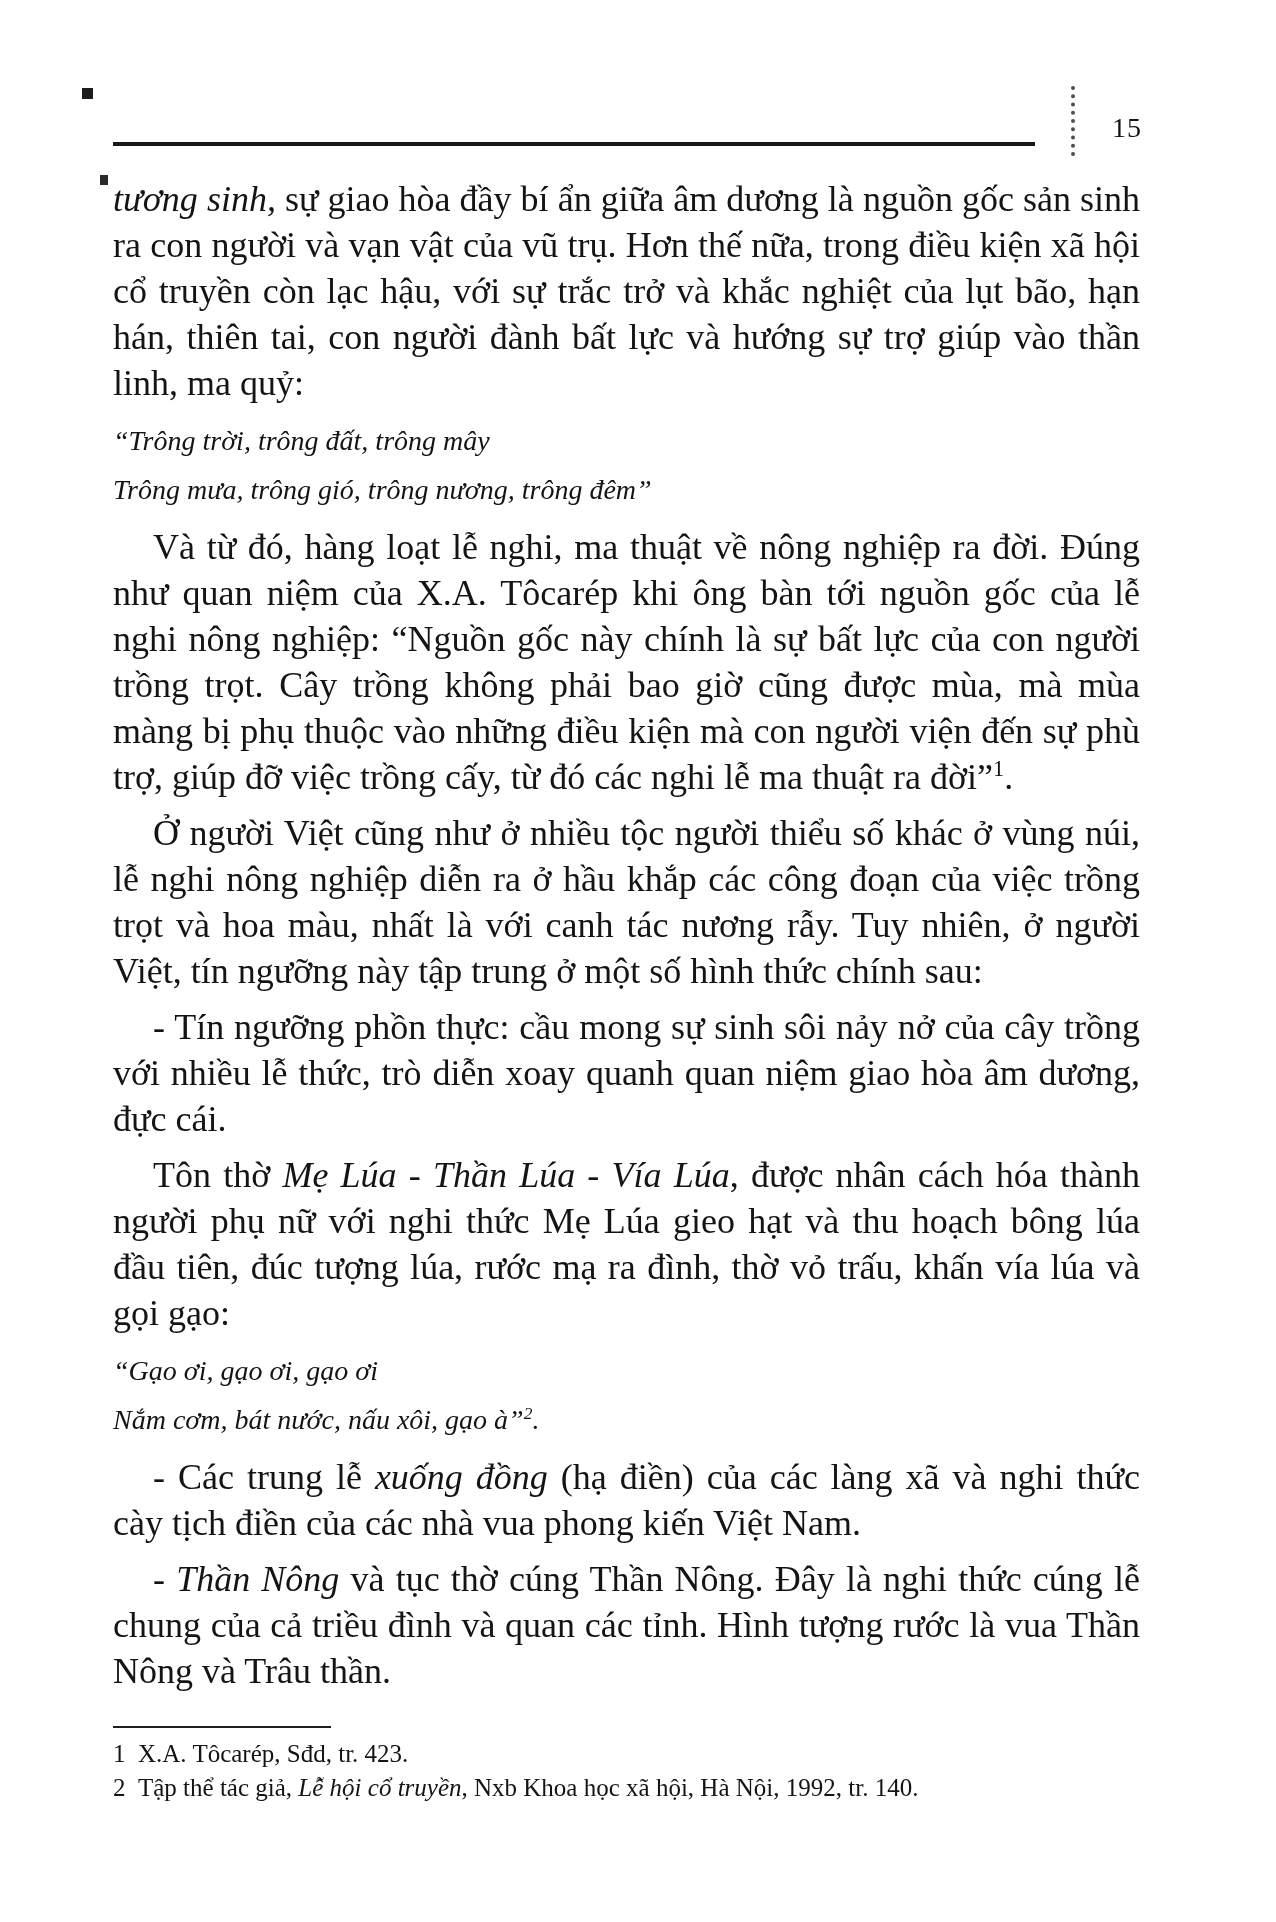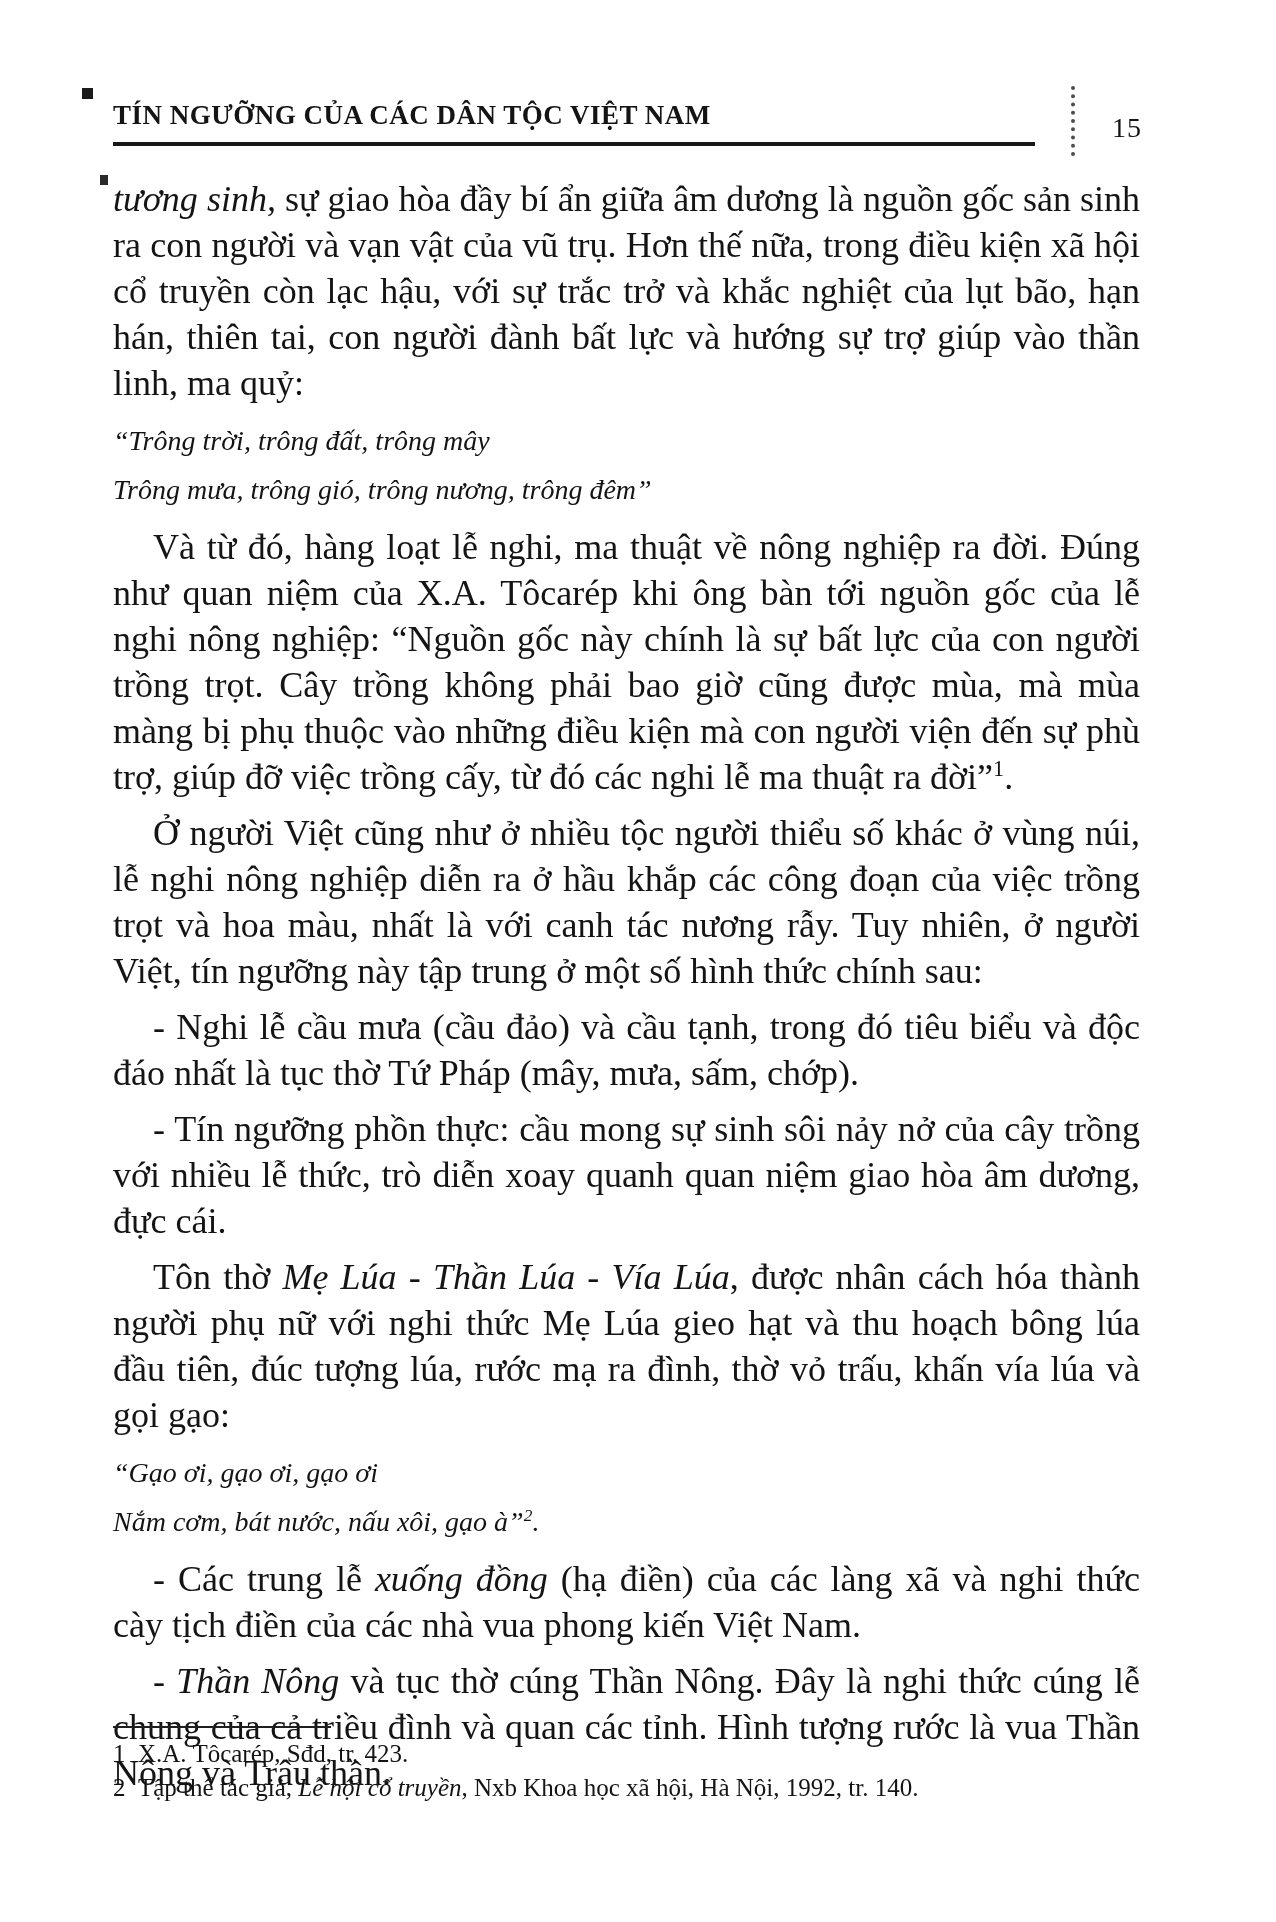--- a/index.html
+++ b/index.html
@@ -55,37 +55,35 @@
   .fn { margin:0; font-size:25px; line-height:34px; }
 </style>
 </head>
 <body>
 
 <div class="page">
 
   <div class="speck"></div>
   <div class="speck2"></div>
 
-  <div class="title">TÍN NGƯỠNG CỦA CÁC DÂN TỘC VIỆT NAM</div>
   <div class="rule"></div>
   <div class="dotted"></div>
   <div class="pagenum">15</div>
 
   <main class="body">
 
     <p class="par"><i>tương sinh,</i><span> sự giao hòa đầy bí ẩn giữa âm dương là nguồn gốc sản sinh ra con người và vạn vật của vũ trụ. Hơn thế nữa, trong điều kiện xã hội cổ truyền còn lạc hậu, với sự trắc trở và khắc nghiệt của lụt bão, hạn hán, thiên tai, con người đành bất lực và hướng sự trợ giúp vào thần linh, ma quỷ:</span></p>
 
     <div class="verse">
       <div><i>“Trông trời, trông đất, trông mây</i></div>
       <div><i>Trông mưa, trông gió, trông nương, trông đêm”</i></div>
     </div>
 
     <p class="par indent"><span>Và từ đó, hàng loạt lễ nghi, ma thuật về nông nghiệp ra đời. Đúng như quan niệm của X.A. Tôcarép khi ông bàn tới nguồn gốc của lễ nghi nông nghiệp: “Nguồn gốc này chính là sự bất lực của con người trồng trọt. Cây trồng không phải bao giờ cũng được mùa, mà mùa màng bị phụ thuộc vào những điều kiện mà con người viện đến sự phù trợ, giúp đỡ việc trồng cấy, từ đó các nghi lễ ma thuật ra đời”</span><sup>1</sup><span>.</span></p>
     <p class="par indent"><span>Ở người Việt cũng như ở nhiều tộc người thiểu số khác ở vùng núi, lễ nghi nông nghiệp diễn ra ở hầu khắp các công đoạn của việc trồng trọt và hoa màu, nhất là với canh tác nương rẫy. Tuy nhiên, ở người Việt, tín ngưỡng này tập trung ở một số hình thức chính sau:</span></p>
-    <p class="par indent"><span>- Nghi lễ cầu mưa (cầu đảo) và cầu tạnh, trong đó tiêu biểu và độc đáo nhất là tục thờ Tứ Pháp (mây, mưa, sấm, chớp).</span></p>
     <p class="par indent"><span>- Tín ngưỡng phồn thực: cầu mong sự sinh sôi nảy nở của cây trồng với nhiều lễ thức, trò diễn xoay quanh quan niệm giao hòa âm dương, đực cái.</span></p>
     <p class="par indent"><span>Tôn thờ </span><i>Mẹ Lúa - Thần Lúa - Vía Lúa</i><span>, được nhân cách hóa thành người phụ nữ với nghi thức Mẹ Lúa gieo hạt và thu hoạch bông lúa đầu tiên, đúc tượng lúa, rước mạ ra đình, thờ vỏ trấu, khấn vía lúa và gọi gạo:</span></p>
 
     <div class="verse">
       <div><i>“Gạo ơi, gạo ơi, gạo ơi</i></div>
       <div><i>Nắm cơm, bát nước, nấu xôi, gạo à”</i><sup style="font-style: italic;">2</sup><i>.</i></div>
     </div>
 
     <p class="par indent"><span>- Các trung lễ </span><i>xuống đồng</i><span> (hạ điền) của các làng xã và nghi thức cày tịch điền của các nhà vua phong kiến Việt Nam.</span></p>
     <p class="par indent"><span>- </span><i>Thần Nông</i><span> và tục thờ cúng Thần Nông. Đây là nghi thức cúng lễ chung của cả triều đình và quan các tỉnh. Hình tượng rước là vua Thần Nông và Trâu thần.</span></p>

